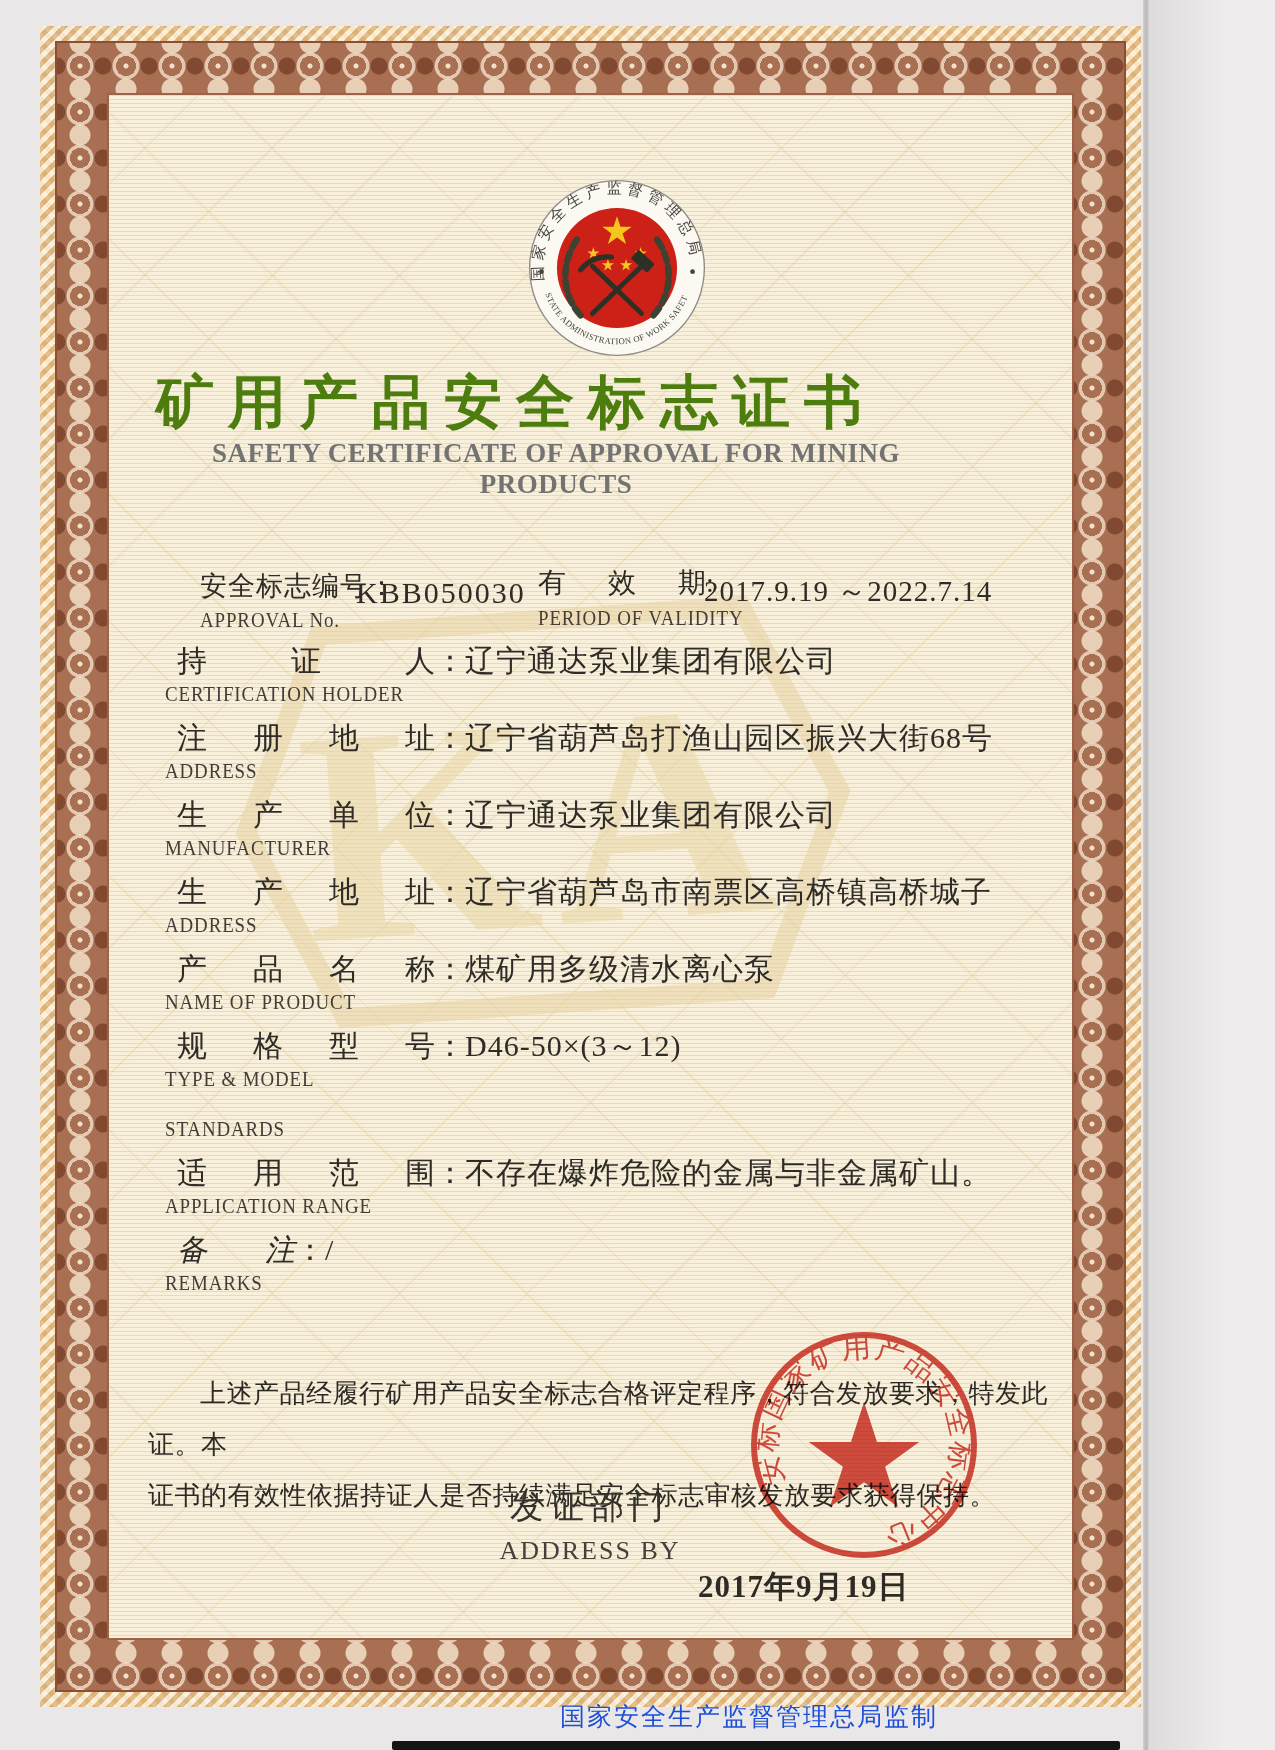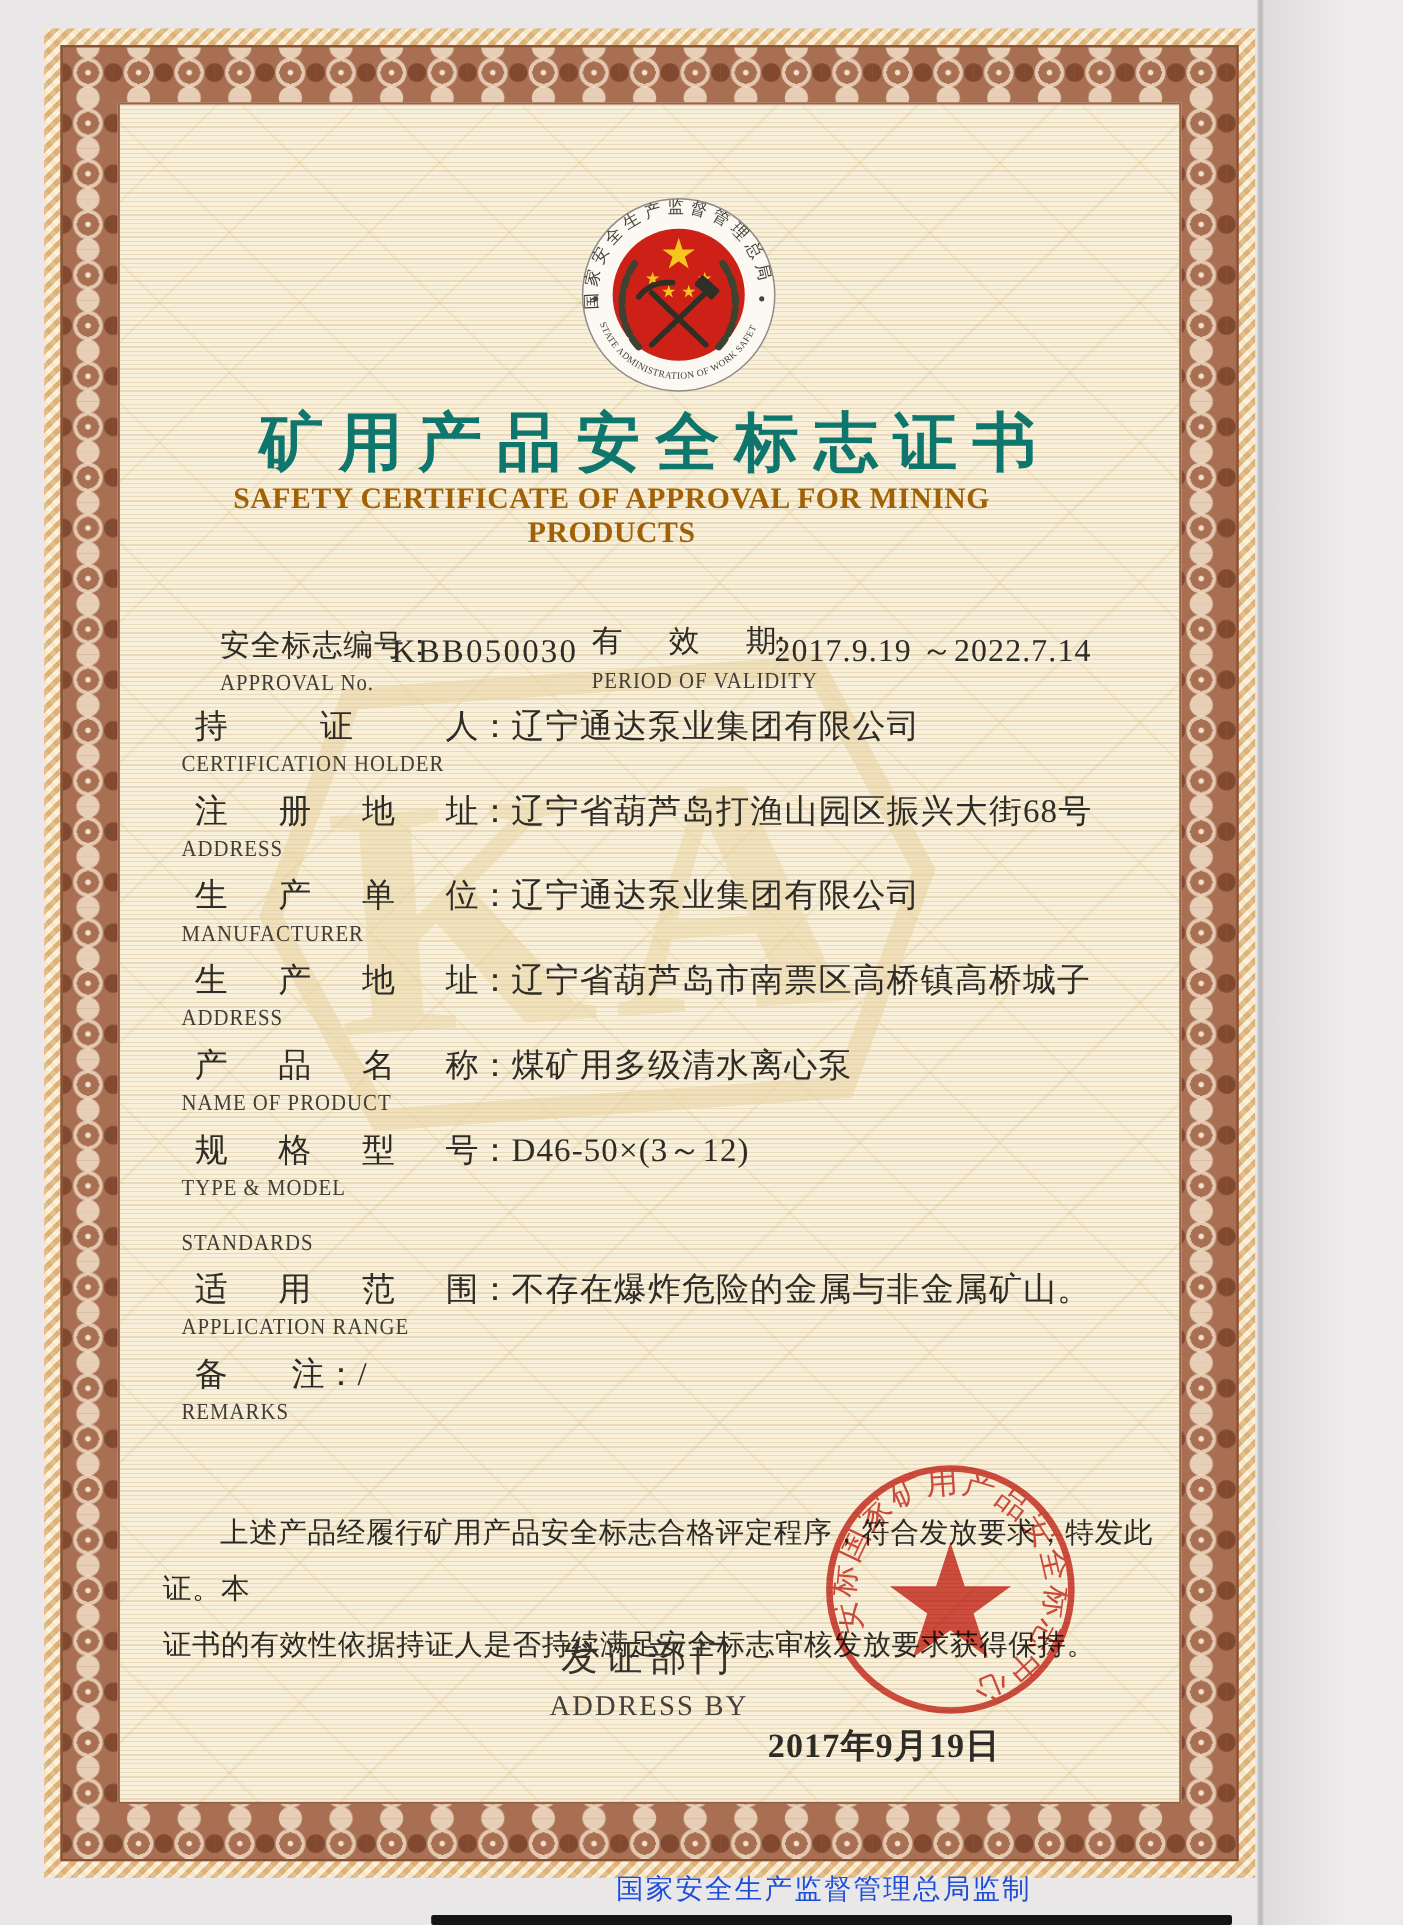--- a/index.html
+++ b/index.html
@@ -31,38 +31,38 @@
     background-color:#f8f0da;
     background-image:
       repeating-linear-gradient(180deg,rgba(197,168,118,.30) 0 1px,transparent 1px 4px),
       repeating-linear-gradient(45deg,transparent 0 88px,rgba(216,186,128,.18) 88px 90px),
       repeating-linear-gradient(-45deg,transparent 0 88px,rgba(216,186,128,.18) 88px 90px);}
   
   .wm{position:absolute;left:218px;top:588px;width:650px;height:448px;opacity:.5;transform:rotate(-4deg);}
   
   .abs{position:absolute;}
   .emblem{left:526px;top:177px;width:182px;height:182px;}
-  .title-zh{left:156px;top:364px;width:800px;text-align:right;font-size:58px;font-weight:bold;
-            letter-spacing:14px;color:#0f766e;}
+  .title-zh{left:156px;top:364px;width:800px;text-align:left;font-size:58px;font-weight:bold;
+            letter-spacing:14px;color:#4d7c0f;}
   .title-en{left:156px;top:438px;width:800px;text-align:center;font-size:27px;font-weight:bold;
-            letter-spacing:0.5px;color:#a16207;}
+            letter-spacing:0.5px;color:#737373;}
   .en{font-size:21px;color:#423d36;letter-spacing:1px;transform:scaleX(.9);transform-origin:left;}
   .ap-zh{left:200px;top:568px;font-size:27px;letter-spacing:1px;}
   .ap-no{left:356px;top:576px;font-size:30px;letter-spacing:2px;}
   .ap-en{left:200px;top:608px;}
   .val-zh{left:538px;top:564px;font-size:28px;}
   .val-zh .lbl2{display:inline-block;width:168px;text-align:justify;text-align-last:justify;}
   .val-en{left:538px;top:606px;}
   .val-dates{left:704px;top:572px;font-size:29px;letter-spacing:1px;}
   .fields{left:165px;top:642px;width:890px;}
   .field{margin-bottom:12px;}
   .field.gap{margin-top:24px;}
   .zh-line{font-size:30px;line-height:37px;margin-left:12px;}
   .lbl{display:inline-block;width:258px;text-align:justify;text-align-last:justify;vertical-align:top;}
-  .lbl-narrow{width:118px;}
+  .lbl-narrow{width:118px;font-style:italic;}
   .value{letter-spacing:1px;}
   .en-line{line-height:26px;margin-top:2px;}
   .statement{left:148px;top:1368px;width:910px;font-size:26px;line-height:51px;letter-spacing:.5px;color:#2d2925;}
   .statement .l1{text-indent:2em;}
   .issued{left:440px;top:1484px;width:300px;text-align:center;}
   .issued-zh{font-size:34px;letter-spacing:6px;color:#35312c;}
   .issued-en{font-size:26px;letter-spacing:2px;margin-top:6px;color:#454039;}
   .stamp{left:742px;top:1320px;width:244px;height:250px;mix-blend-mode:multiply;opacity:.92;}
   .issue-date{left:698px;top:1566px;font-size:31px;letter-spacing:1px;color:#2e2a26;font-weight:bold;}
   .footer{left:560px;top:1700px;width:483px;text-align:left;font-size:25px;letter-spacing:2px;color:#1d4ed8;}

